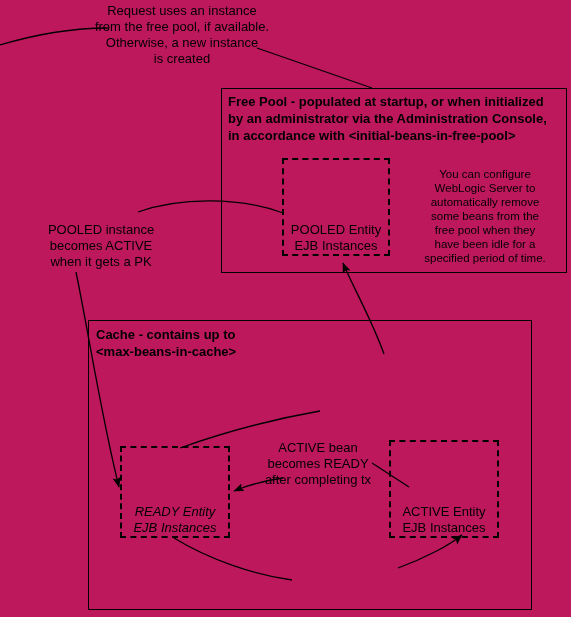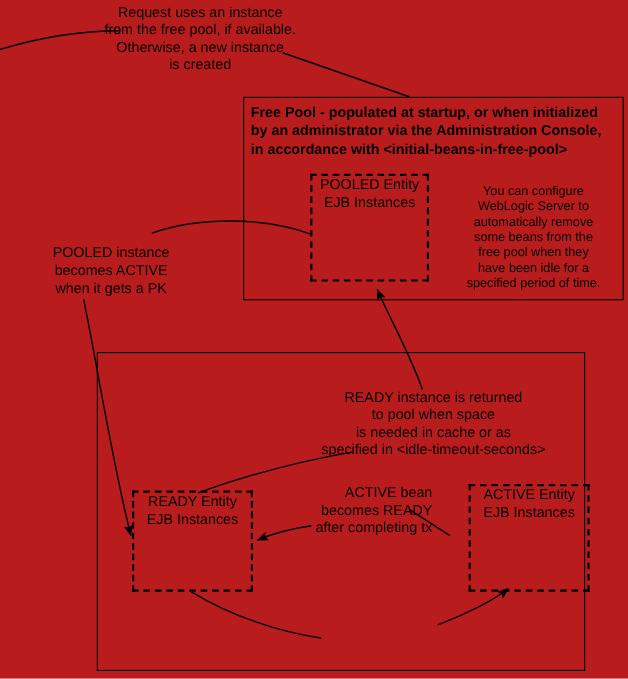--- a/index.html
+++ b/index.html
@@ -9,21 +9,21 @@
   }
   body {
     font-family: "Liberation Sans", sans-serif;
     color: #000000;
   }
   #canvas {
     position: relative;
     width: 571px;
     height: 617px;
     overflow: hidden;
-    background: #b91c1c;
+    background: #be185d;
   }
   #wires {
     position: absolute;
     left: 0;
     top: 0;
     width: 571px;
     height: 617px;
     pointer-events: none;
   }
   .note {
@@ -46,21 +46,21 @@
     font-weight: bold;
     line-height: 17px;
     white-space: pre;
     color: #000;
   }
   .state-box {
     position: absolute;
     border: 2px dashed #000;
     box-sizing: border-box;
     display: flex;
-    align-items: flex-start;
+    align-items: flex-end;
     justify-content: center;
     background: transparent;
   }
   .state-label {
     font-size: 13px;
     line-height: 16px;
     text-align: center;
     white-space: pre;
     color: #000;
   }
@@ -127,34 +127,32 @@
 some beans from the
 free pool when they
 have been idle for a
 specified period of time.</div>
 
   <div class="note" style="left:21px; top:222px; width:160px;">POOLED instance
 becomes ACTIVE
 when it gets a PK</div>
 
   <div class="container-box" style="left:88px; top:320px; width:444px; height:290px;"></div>
+  <div class="container-title" style="left:96px; top:326px; width:260px;">Cache - contains up to
+&lt;max-beans-in-cache&gt;</div>
 
-  <div class="note" style="left:244px; top:353px; width:300px;">READY instance is returned
-to pool when space
-is needed in cache or as
-specified in &lt;idle-timeout-seconds&gt;</div>
 
-  <div class="state-box" style="left:120px; top:446px; width:110px; height:92px;">
+  <div class="state-box" style="left:120px; top:446px; width:110px; height:92px;font-style:italic;">
     <span class="state-label">READY Entity
 EJB Instances</span>
   </div>
 
-  <div class="note" style="left:243px; top:440px; width:150px;text-align:right;">ACTIVE bean
+  <div class="note" style="left:243px; top:440px; width:150px;">ACTIVE bean
 becomes READY
 after completing tx</div>
 
-  <div class="state-box" style="left:426px; top:440px; width:110px; height:98px;">
+  <div class="state-box" style="left:389px; top:440px; width:110px; height:98px;">
     <span class="state-label">ACTIVE Entity
 EJB Instances</span>
   </div>
 
 
 </div>
 
 </body></html>

